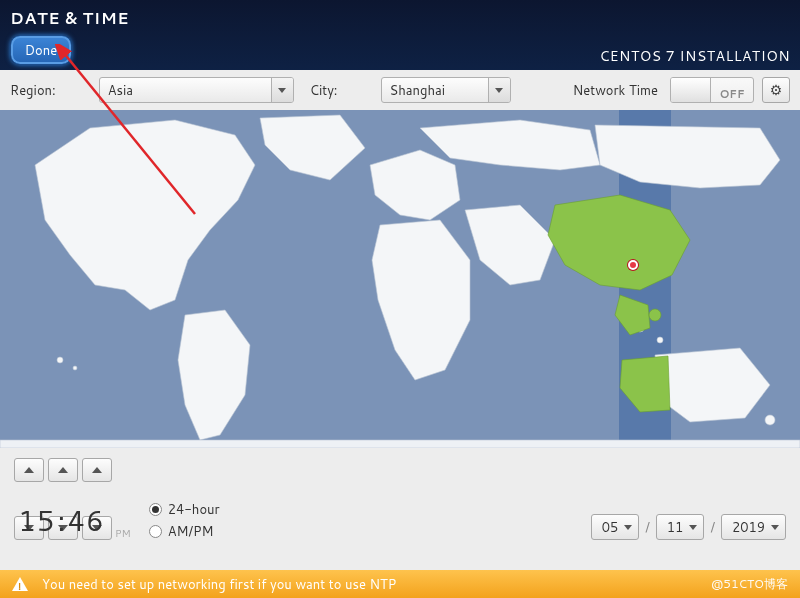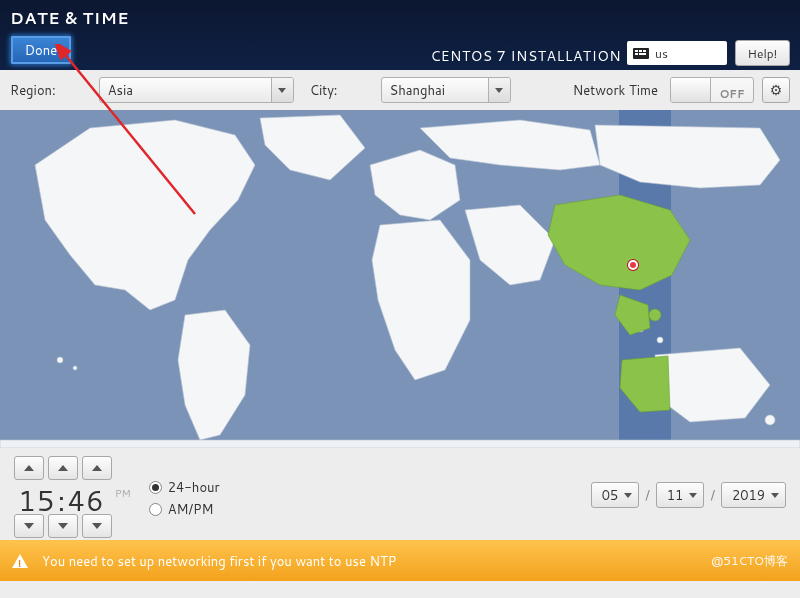--- a/index.html
+++ b/index.html
@@ -1,21 +1,21 @@
 <!DOCTYPE html>
 <html><head>
 <meta charset="utf-8">
 <style>
   * { box-sizing: border-box; margin: 0; padding: 0; font-family: "Cantarell", "DejaVu Sans", sans-serif; }
   body { width: 800px; height: 598px; background: #ededed; position: relative; overflow: hidden; font-size: 13px; }
 
   .topbar { height: 70px; background: #0d1b39; background: linear-gradient(#0c1630 0%, #0e2144 100%); color: #fff; padding: 6px 10px 4px 10px; display: flex; justify-content: space-between; }
   .top-left { display: flex; flex-direction: column; gap: 6px; }
   .page-title { font-size: 16px; font-weight: 600; letter-spacing: 0.5px; }
-  .done-btn { width: 62px; height: 30px; background: linear-gradient(#3d86d8,#2464b4); border: 1px solid #1b4d8c; border-radius: 2px; color: #fff; font-size: 13px; cursor: pointer; box-shadow: 0 0 0 2px #5a9de4 inset, 0 0 5px rgba(51,153,255,0.8); }
+  .done-btn { width: 62px; height: 30px; background: linear-gradient(#3d86d8,#2464b4); border: 1px solid #1b4d8c; border-radius: 10px; color: #fff; font-size: 13px; cursor: pointer; box-shadow: 0 0 0 2px #5a9de4 inset, 0 0 5px rgba(51,153,255,0.8); }
   .top-right { display: flex; flex-direction: row; align-items: flex-end; gap: 6px; }
   .install-title { font-size: 14px; font-weight: 400; letter-spacing: 0.5px; }
   .topright-row { display: flex; gap: 8px; align-items: center; }
   .keyboard-pill { background: #fff; color: #333; width: 100px; height: 24px; border-radius: 2px; display: flex; align-items: center; gap: 6px; padding: 0 6px; font-size: 12px; }
   .kbd-icon { width: 16px; height: 11px; background: #222; border-radius: 1px; position: relative; }
   .kbd-icon::after { content:""; position:absolute; inset:2px; background:
     linear-gradient(#fff,#fff) 0 0/3px 2px no-repeat,
     linear-gradient(#fff,#fff) 4px 0/3px 2px no-repeat,
     linear-gradient(#fff,#fff) 8px 0/3px 2px no-repeat,
     linear-gradient(#fff,#fff) 0 3px/3px 2px no-repeat,
@@ -36,61 +36,54 @@
   .toggle-knob { width: 40px; height: 24px; background: linear-gradient(#fff,#e0e0e0); border-right: 1px solid #b0b0b0; border-radius: 2px 0 0 2px; }
   .toggle-off { flex: 1; text-align: center; font-weight: 600; }
   .gear-btn { width: 28px; height: 26px; background: linear-gradient(#fdfdfd,#e5e5e5); border: 1px solid #a7a7a7; border-radius: 3px; display:flex; align-items:center; justify-content:center; cursor: pointer; }
   .gear-icon { font-size: 14px; color: #444; }
 
   .map { position: relative; height: 338px; background: #7b93b7; overflow: hidden; }
   .tz-band { position:absolute; top:0; bottom:0; left:619px; width:52px; background: rgba(60,100,160,0.55); }
   .map-svg { position:absolute; inset:0; }
   .marker { position:absolute; left:628px; top:150px; width:10px; height:10px; background:#e63946; border:2px solid #fff; border-radius:50%; box-shadow:0 0 0 1px #b12; }
 
-  .time-panel { height: 92px; background: #ededed; padding: 8px 14px 0 14px; display: flex; align-items: flex-start; }
+  .time-panel { height: 92px; background: #ededed; padding: 8px 14px 0 14px; display: flex; align-items: flex-end; }
   .arrow-col { display:flex; flex-direction:column; gap: 34px; margin-right: 4px; }
   .arrow-btn { width: 30px; height: 24px; background: linear-gradient(#fdfdfd,#e5e5e5); border:1px solid #a7a7a7; border-radius:3px; display:flex; align-items:center; justify-content:center; cursor:pointer; }
   .caret-up-s { width:0;height:0;border-left:5px solid transparent;border-right:5px solid transparent;border-bottom:6px solid #555; }
   .caret-down-s { width:0;height:0;border-left:5px solid transparent;border-right:5px solid transparent;border-top:6px solid #555; }
   .time-text { font-size: 28px; color: #333; margin: 24px 2px 0 6px; letter-spacing: 1px; }
   .time-colon { font-size: 28px; color:#333; margin: 24px 0 0 0; }
   .pm { font-size:10px; color:#aaa; margin: 30px 0 0 8px; }
   .format-col { margin: 22px 0 0 18px; display:flex; flex-direction:column; gap:4px; font-size:13px; color:#333;}
   .radio-row { display:flex; align-items:center; gap:6px; }
   .radio { width:13px; height:13px; border:1px solid #888; border-radius:50%; display:flex; align-items:center; justify-content:center; background:#fff;}
   .radio.sel::after { content:""; width:7px; height:7px; background:#333; border-radius:50%; }
   .date-col { margin-left:auto; display:flex; align-items:center; gap:4px; margin-top: 26px;}
   .date-combo { height:26px; background:linear-gradient(#fdfdfd,#e5e5e5); border:1px solid #a7a7a7; border-radius:3px; display:flex; align-items:center; padding:0 6px 0 10px; font-size:13px; color:#333; cursor:pointer;}
   .date-combo .mini-caret { margin-left:6px; width:0;height:0;border-left:4px solid transparent;border-right:4px solid transparent;border-top:5px solid #555;}
   .slash { color:#888; padding:0 2px; }
 
-  .warn-bar { position:absolute; left:0; right:0; bottom:17px; height:41px; background: linear-gradient(#fec34d,#f3a21c); display:flex; align-items:center; padding:0 12px; color:#fff; font-size:13px; }
+  .warn-bar { position:absolute; left:0; right:0; bottom:0; height:28px; background: linear-gradient(#fec34d,#f3a21c); display:flex; align-items:center; padding:0 12px; color:#fff; font-size:13px; }
   .warn-icon { width:0;height:0;border-left:8px solid transparent;border-right:8px solid transparent;border-bottom:14px solid #fff; position:relative; margin-right:14px;}
   .warn-icon::after { content:"!"; position:absolute; left:-2px; top:2px; color:#d98a0b; font-size:10px; font-weight:bold;}
   .watermark { margin-left:auto; color:#fff; font-size:12px; opacity:0.95;}
 
   .arrow-annot { position:absolute; left:55px; top:44px; pointer-events:none; }
 </style>
 </head>
 <body>
 
 <div class="topbar">
   <div class="top-left">
     <div class="page-title">DATE &amp; TIME</div>
     <button class="done-btn">Done</button>
   </div>
   <div class="top-right">
     <div class="install-title">CENTOS 7 INSTALLATION</div>
-    <div class="topright-row">
-      <div class="keyboard-pill">
-        <span class="kbd-icon"></span>
-        <span>us</span>
-      </div>
-      <button class="help-btn">Help!</button>
-    </div>
   </div>
 </div>
 
 <div class="settings-row">
   <span class="lbl">Region:</span>
   <div class="combo region-combo">
     <span class="combo-text">Asia</span>
     <span class="combo-btn">
         <span class="caret-down"></span>
       </span>

